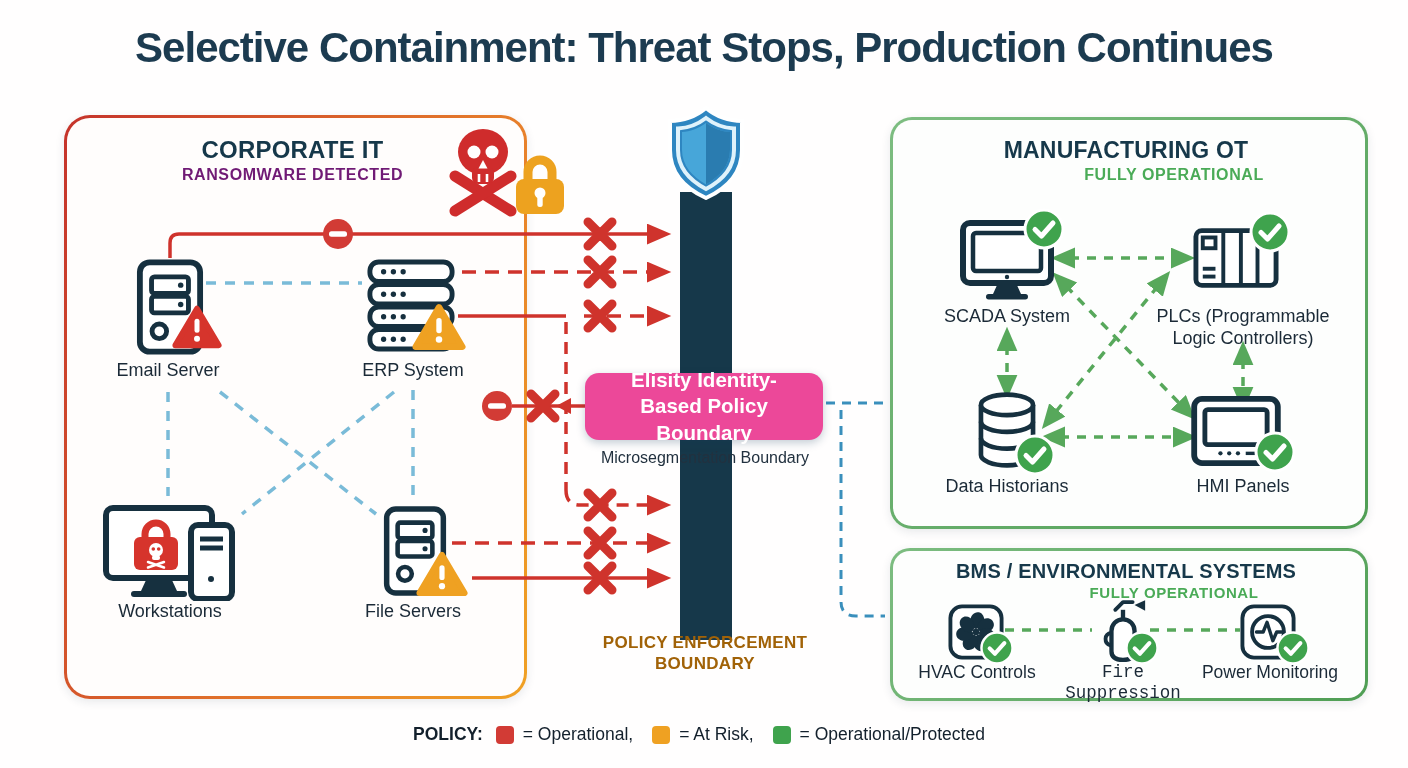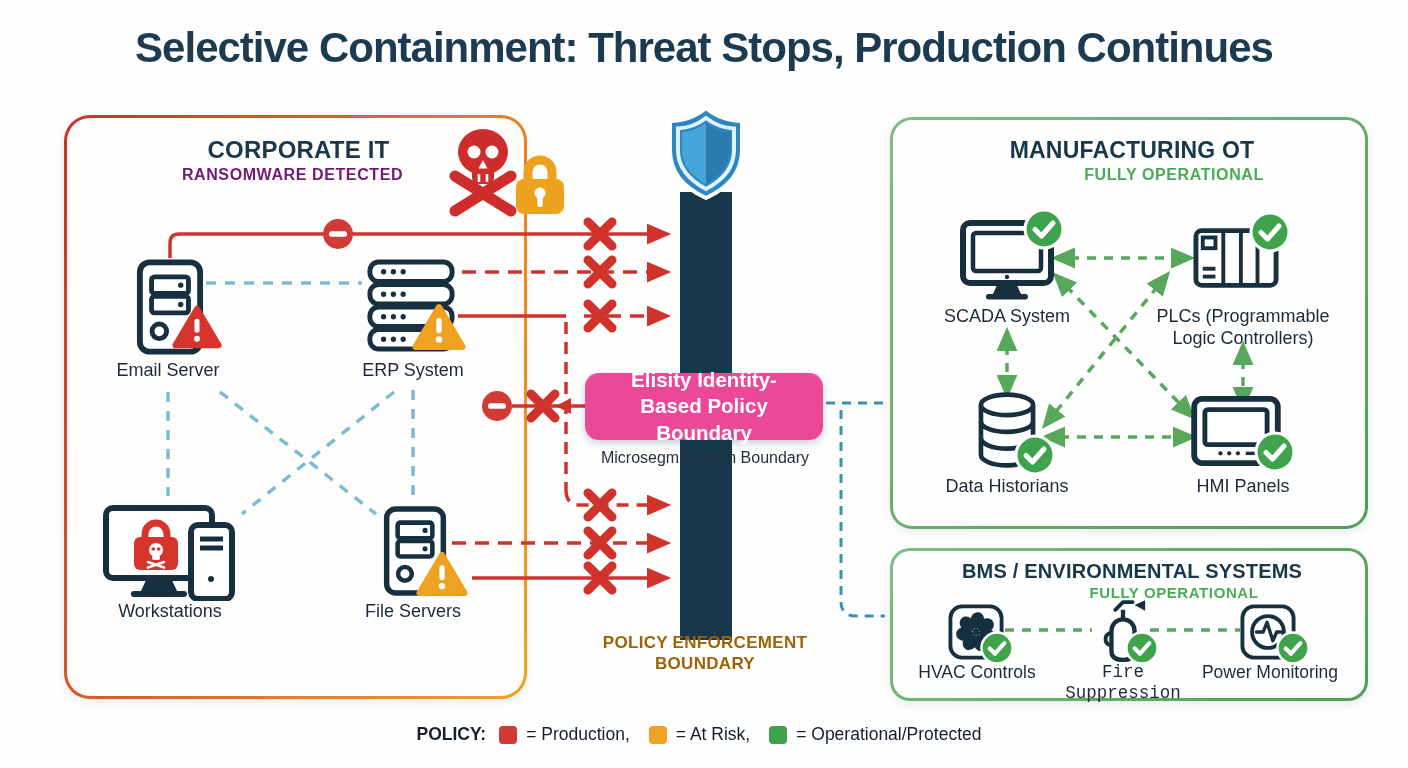--- a/index.html
+++ b/index.html
@@ -14,21 +14,21 @@
     font-size:42px;font-weight:bold;color:#1c3b50;letter-spacing:-1px;
   }
   
   .panel-shell{border-radius:26px;padding:3px;box-shadow:0 3px 10px rgba(30,50,70,.10);}
   .panel-inner{width:100%;height:100%;border-radius:23px;background:#fffdfc;box-sizing:border-box;}
   .corp-shell{left:64px;top:115px;width:457px;height:578px;background:linear-gradient(110deg,#c5332b,#e8812a 70%,#f0a124);}
   .manu-shell{left:890px;top:117px;width:472px;height:406px;background:linear-gradient(135deg,#7dbd81,#4f9e54);border-radius:22px;}
   .manu-shell .panel-inner{border-radius:19px;background:#fdfefd;}
   .bms-shell{left:890px;top:548px;width:472px;height:147px;background:linear-gradient(135deg,#7dbd81,#4f9e54);border-radius:20px;}
   .bms-shell .panel-inner{border-radius:17px;background:#fdfefd;}
-  .panel-title{position:absolute;left:0;right:0;text-align:center;font-weight:bold;color:#16384a;letter-spacing:.2px;padding-left:6px;}
+  .panel-title{position:absolute;left:0;right:0;text-align:center;font-weight:bold;color:#16384a;letter-spacing:.2px;}
   .panel-status{position:absolute;left:0;right:0;text-align:center;font-weight:bold;letter-spacing:.6px;}
   .status-red{color:#701a75;}
   .status-green{color:#4aab57;padding-left:48px;}
   
   .node-label{position:absolute;text-align:center;font-size:18px;color:#1b2a37;line-height:1.22;}
   .microseg-label{left:575px;top:449px;width:260px;text-align:center;font-size:16px;color:#22313f;}
   .enforce-label{left:598px;top:632px;width:214px;text-align:center;font-size:17px;font-weight:bold;color:#a16207;line-height:1.25;letter-spacing:.3px;}
   
   .bar{left:680px;top:192px;width:52px;height:448px;background:#16384a;}
   .policy-box{
@@ -346,20 +346,20 @@
   </svg>
   <svg class="abs z5" style="left:1275px;top:630px;" width="36" height="36" viewBox="0 0 44 44">
     <circle cx="22" cy="22" r="19" fill="#3fa34d" stroke="#fff" stroke-width="3"></circle>
     <path d="M13,22.5 l6.5,6.5 L31,16" stroke="#fff" stroke-width="5" fill="none" stroke-linecap="round" stroke-linejoin="round"></path>
   </svg>
   <div class="abs node-label z4" style="left:1190px;top:662px;width:160px;font-size:17.5px;">Power Monitoring</div>
 
   <div class="abs legend-row z4">
     <span class="legend-label">POLICY:</span>
     <span class="legend-swatch" style="background-color: rgb(210, 59, 53);"></span>
-    <span class="legend-text">= Production,</span>
+    <span class="legend-text">= Operational,</span>
     <span class="legend-swatch" style="background-color: rgb(239, 161, 34);"></span>
     <span class="legend-text">= At Risk,</span>
     <span class="legend-swatch" style="background-color: rgb(63, 163, 77);"></span>
     <span class="legend-text">= Operational/Protected</span>
   </div>
 
 </div>
 
 </body></html>

